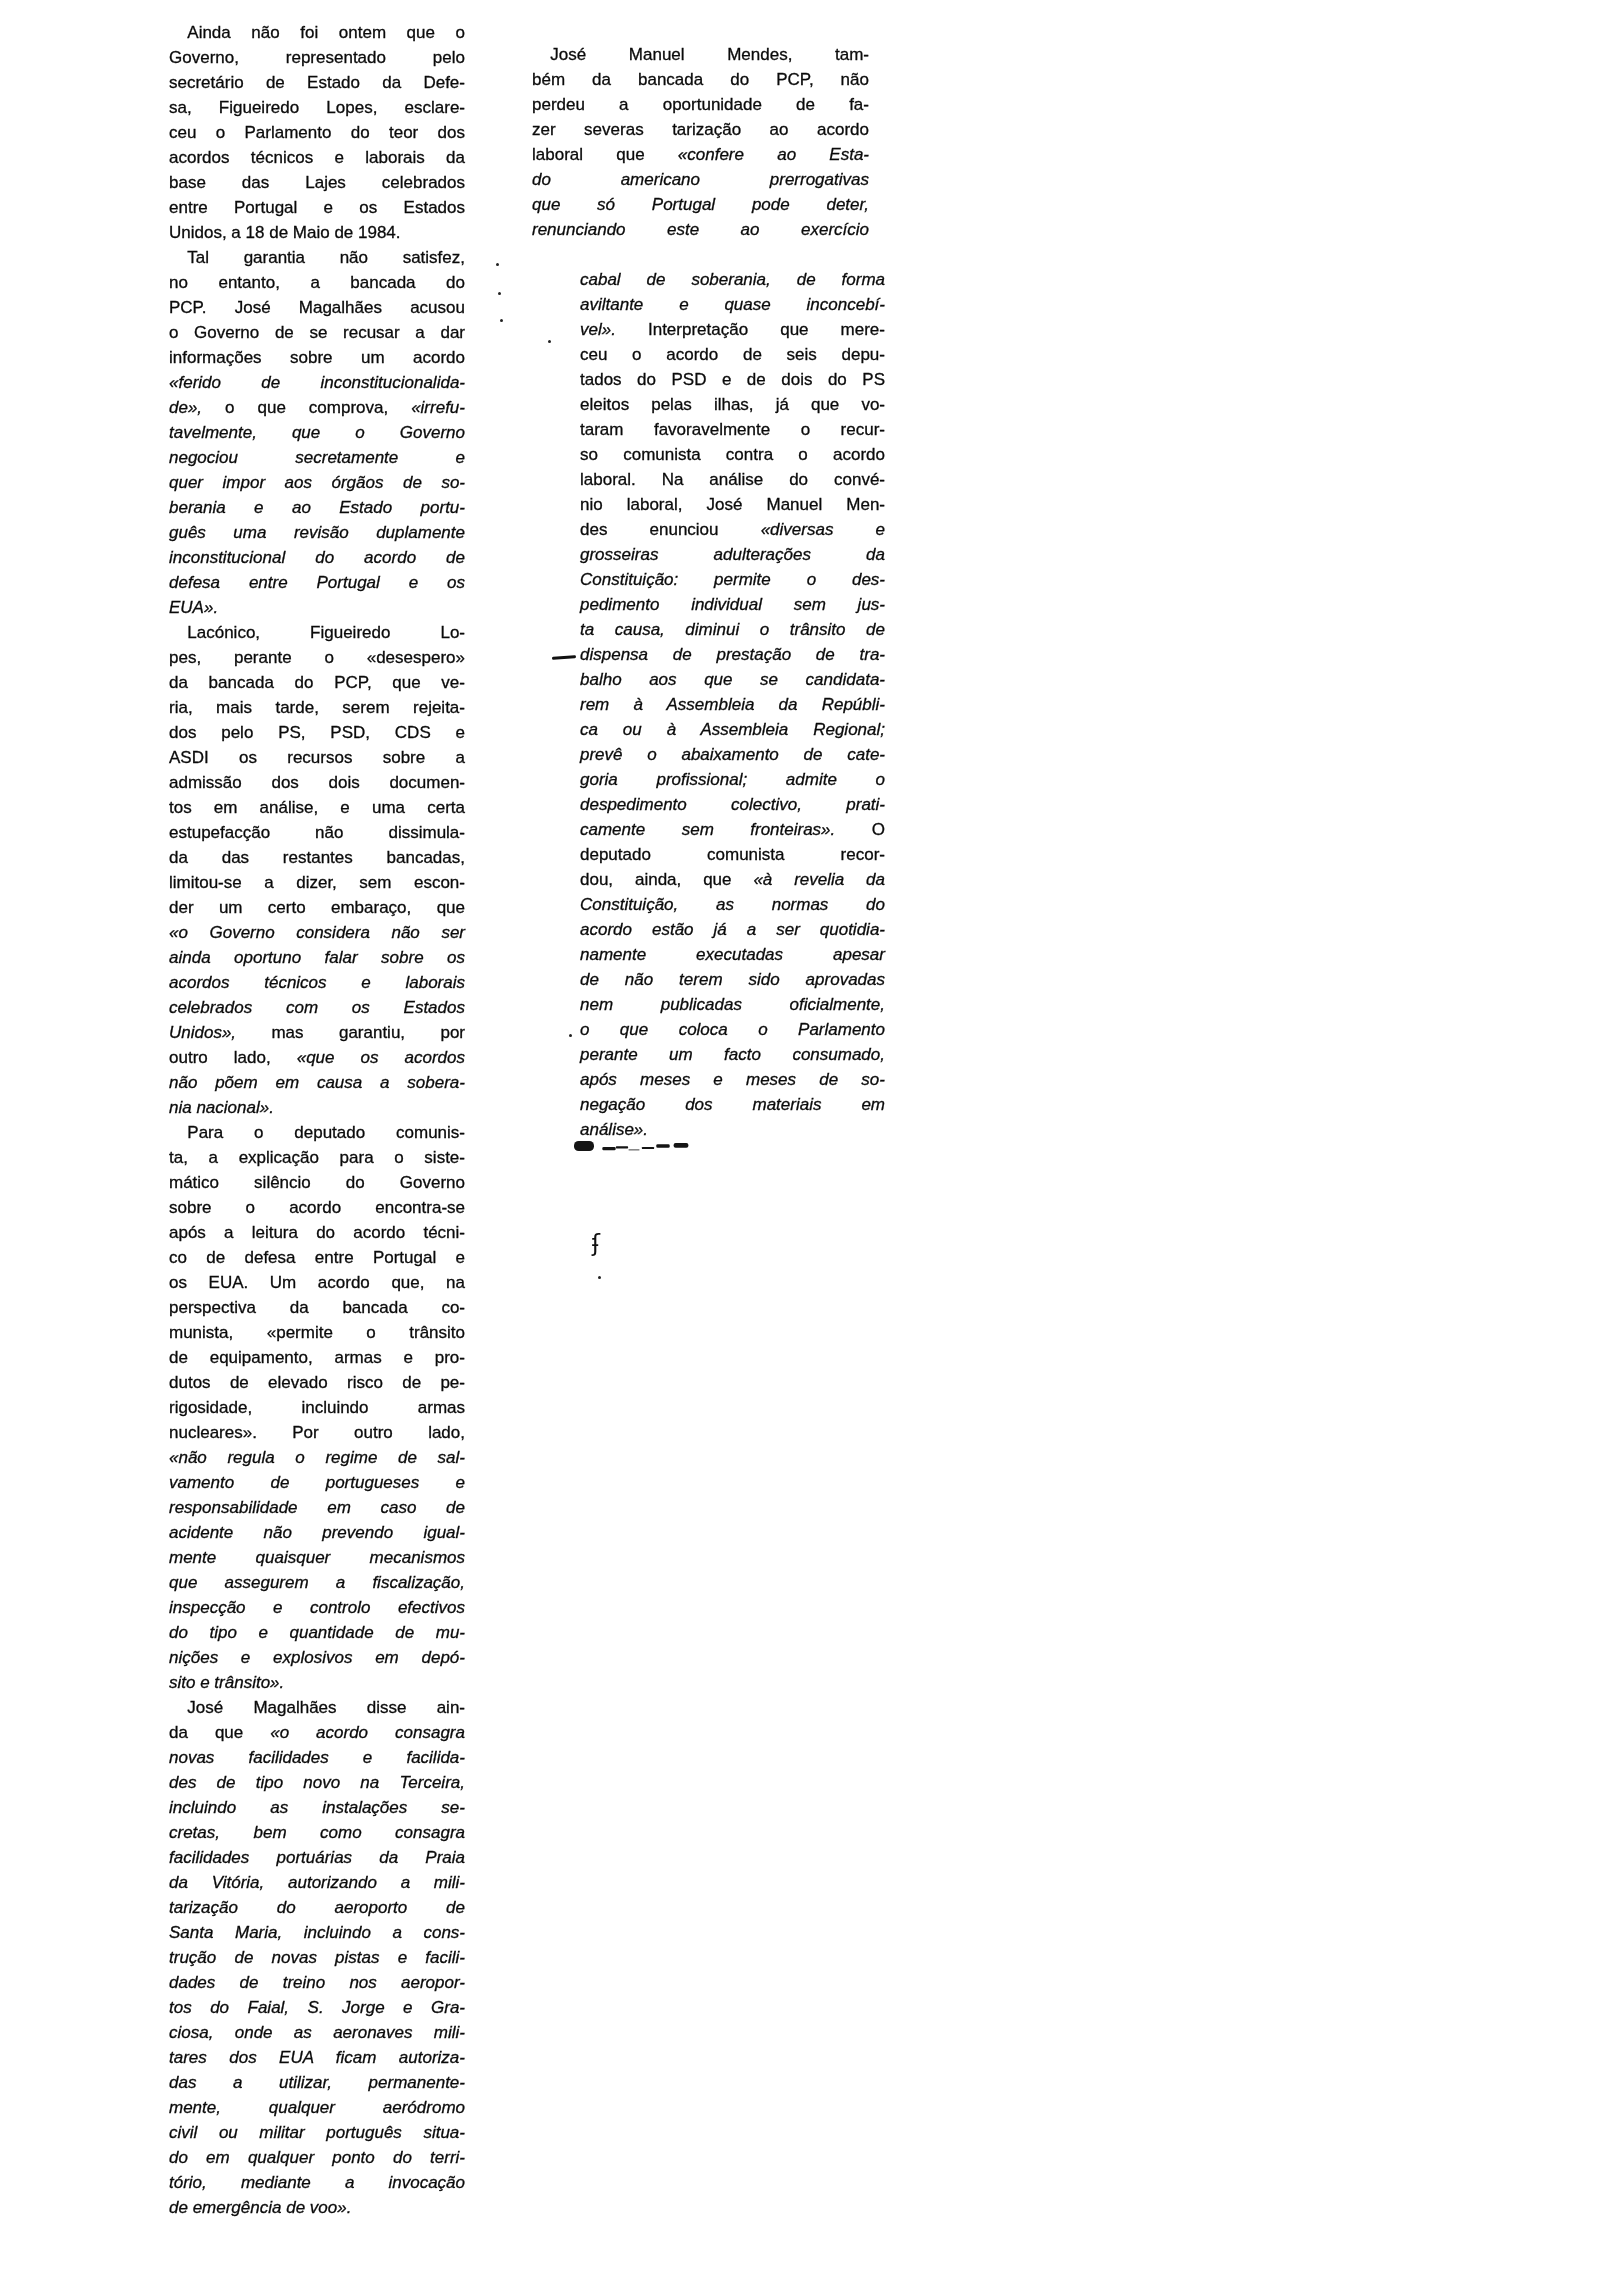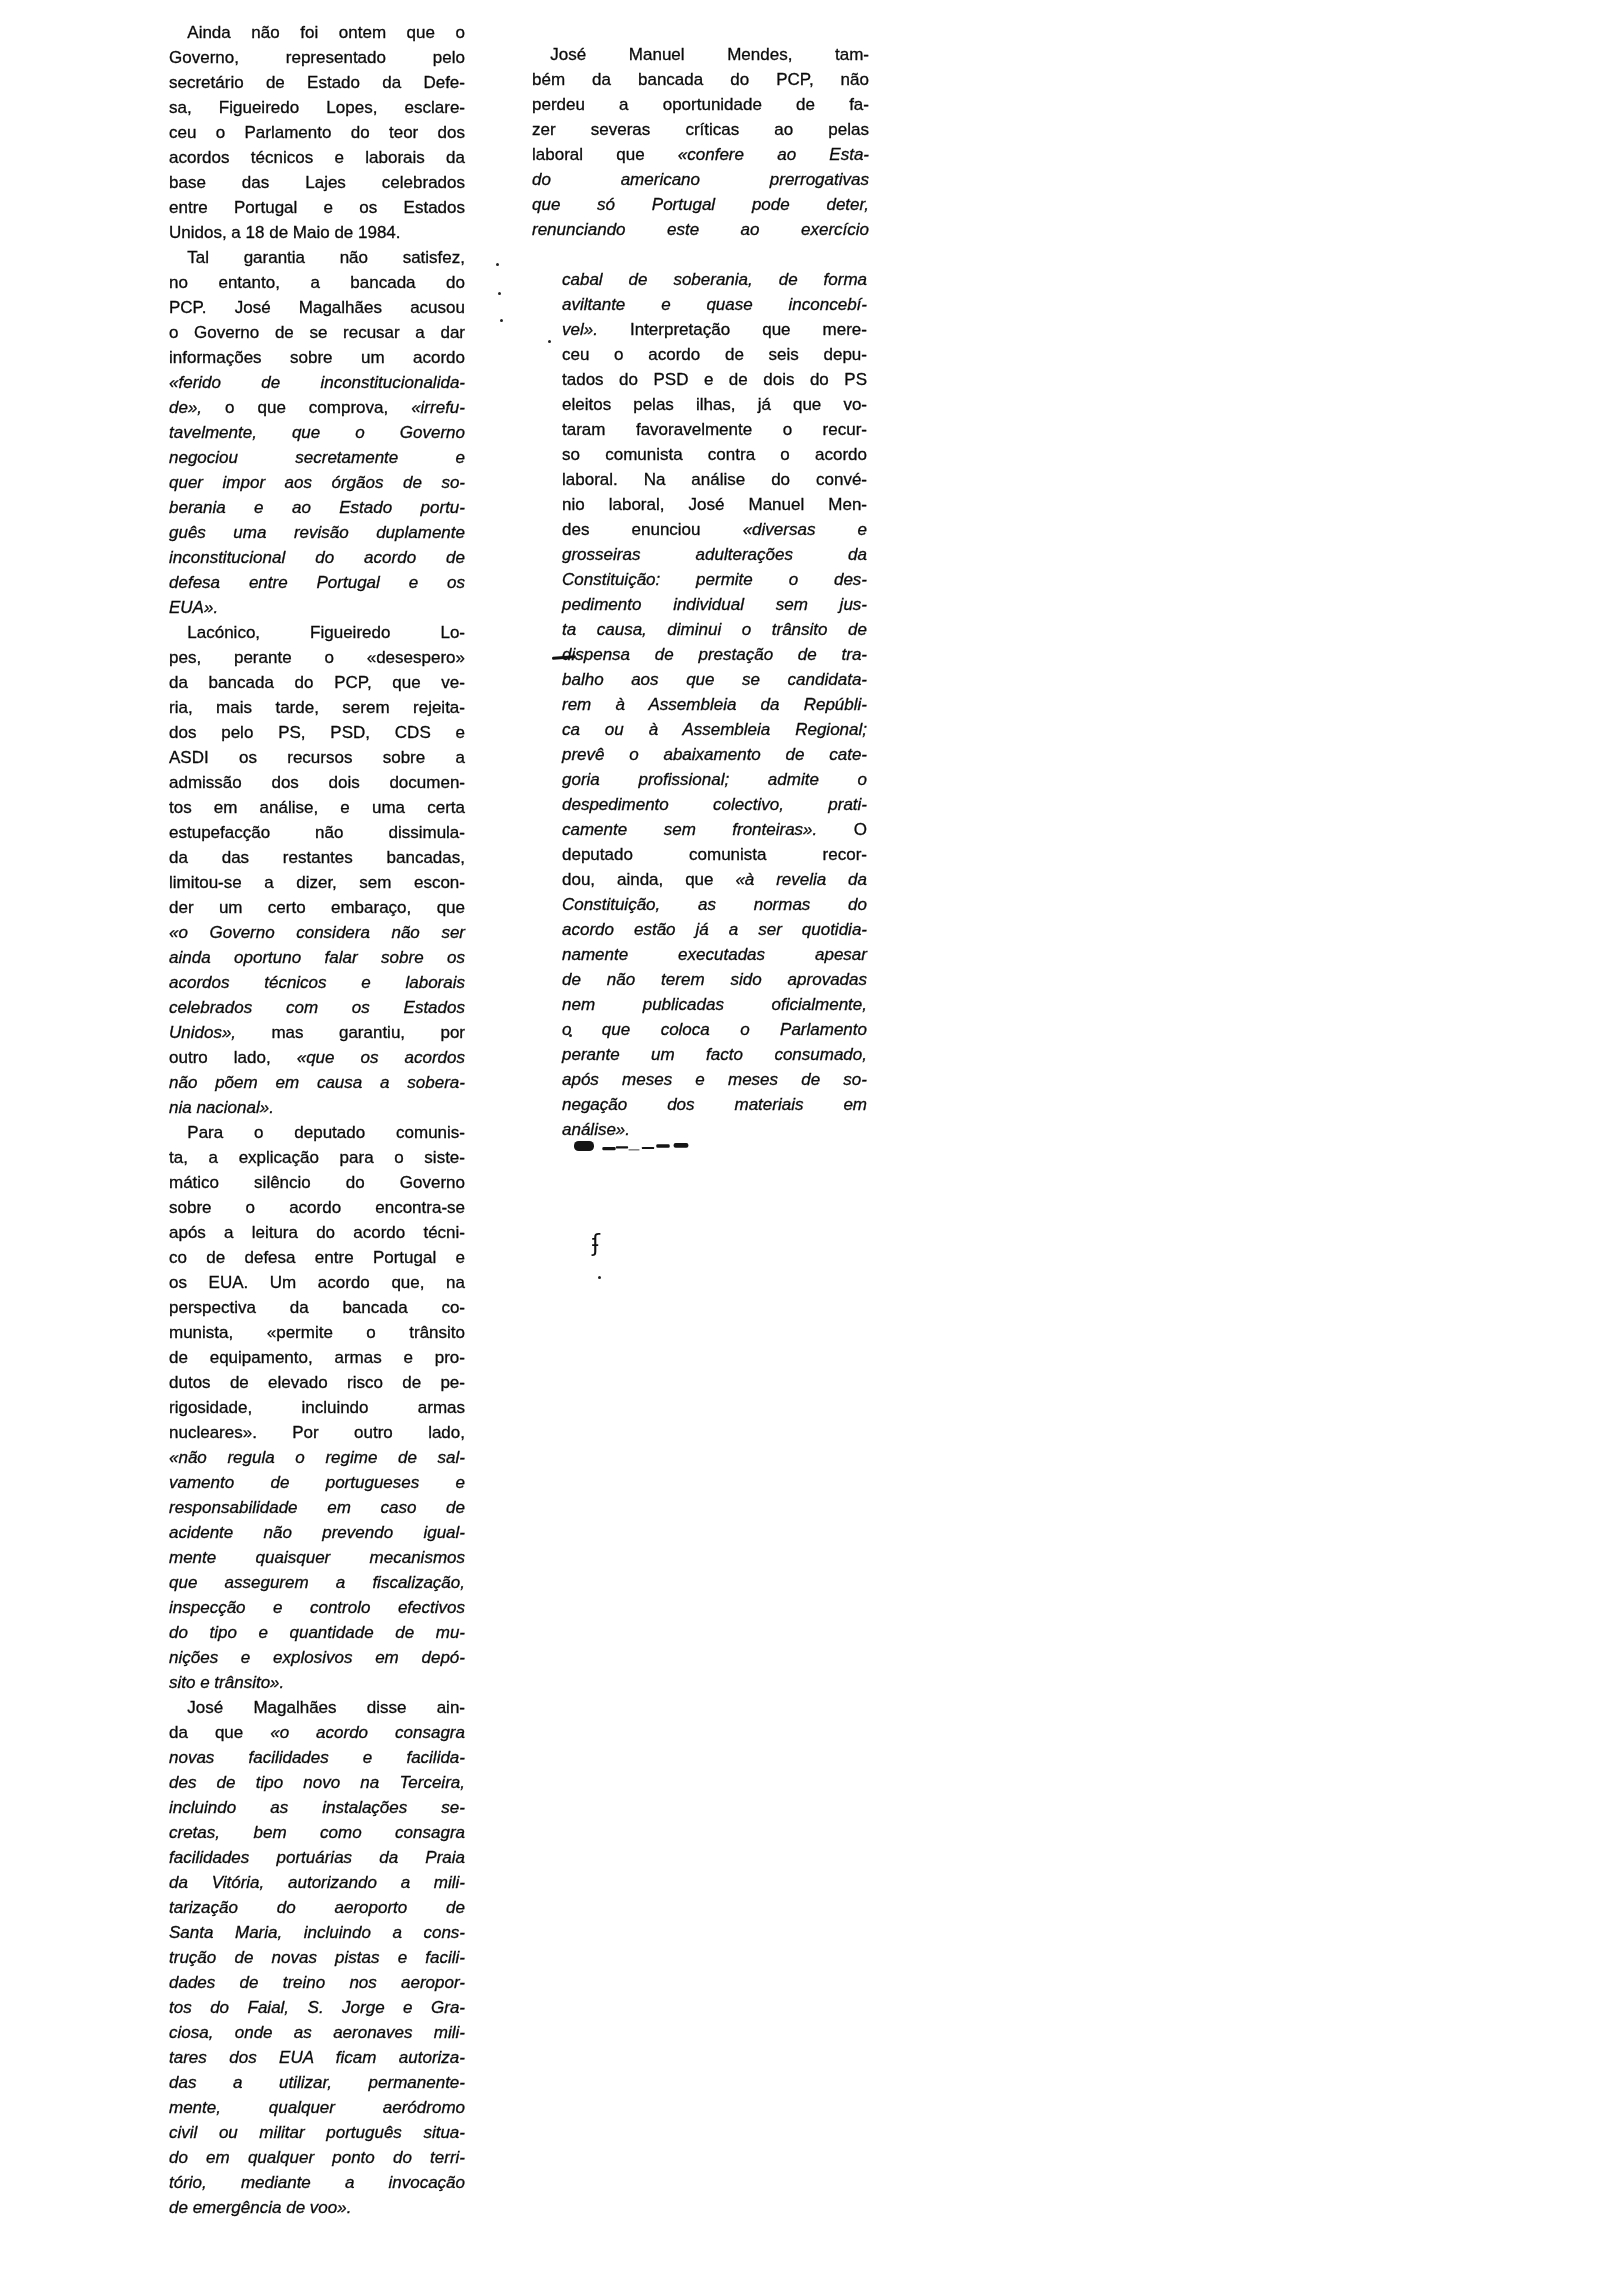--- a/index.html
+++ b/index.html
@@ -134,28 +134,28 @@
         <div class="line"><span class="it">do em qualquer ponto do terri-</span></div>
         <div class="line"><span class="it">tório, mediante a invocação</span></div>
         <div class="line endline"><span class="it">de emergência de voo».</span></div>
       </div>
     </div>
     <div class="column" style="left: 532px; top: 42px; width: 337px;">
       <div class="block">
         <div class="line indent"><span class="ro">José Manuel Mendes, tam-</span></div>
         <div class="line"><span class="ro">bém da bancada do PCP, não</span></div>
         <div class="line"><span class="ro">perdeu a oportunidade de fa-</span></div>
-        <div class="line"><span class="ro">zer severas críticas ao pelas</span></div>
+        <div class="line"><span class="ro">zer severas tarização ao acordo</span></div>
         <div class="line"><span class="ro">laboral que </span><span class="it">«confere ao Esta-</span></div>
         <div class="line"><span class="it">do americano prerrogativas</span></div>
         <div class="line"><span class="it">que só Portugal pode deter,</span></div>
         <div class="line"><span class="it">renunciando este ao exercício</span></div>
       </div>
       <div class="line gap"></div>
-      <div class="block" style="margin-left: 30px; width: 305px;">
+      <div class="block" style="margin-left: 48px; width: 305px;">
         <div class="line"><span class="it">cabal de soberania, de forma</span></div>
         <div class="line"><span class="it">aviltante e quase inconcebí-</span></div>
         <div class="line"><span class="it">vel».</span><span class="ro"> Interpretação que mere-</span></div>
         <div class="line"><span class="ro">ceu o acordo de seis depu-</span></div>
         <div class="line"><span class="ro">tados do PSD e de dois do PS</span></div>
         <div class="line"><span class="ro">eleitos pelas ilhas, já que vo-</span></div>
         <div class="line"><span class="ro">taram favoravelmente o recur-</span></div>
         <div class="line"><span class="ro">so comunista contra o acordo</span></div>
         <div class="line"><span class="ro">laboral. Na análise do convé-</span></div>
         <div class="line"><span class="ro">nio laboral, José Manuel Men-</span></div>

